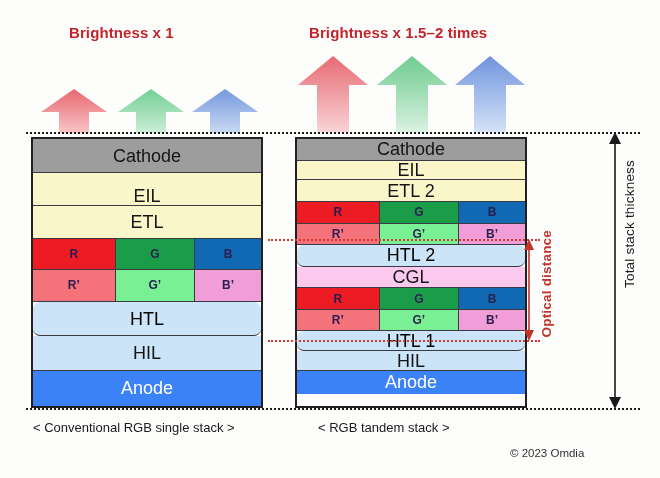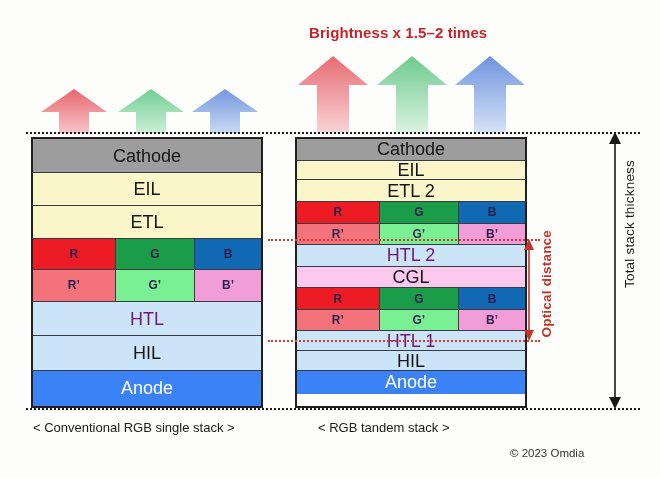--- a/index.html
+++ b/index.html
@@ -58,23 +58,23 @@
     justify-content: center;
     font-size: 18px;
     line-height: 1;
     border-bottom: 1px solid #3a3a44;
     position: relative;
     white-space: nowrap;
   }
   .layer:last-child { border-bottom: none; }
 
   .lay-cathode { background: #9d9d9d; color: #151515; border-bottom: 1px solid #3a3a44; }
-  .lay-eil     { background: #fbf6c9; color: #151515; }
+  .lay-eil     { background: #fbf6c9; color: #151515; align-items: flex-end; }
   .lay-etl     { background: #fbf6c9; color: #151515; }
-  .lay-htl     { background: #cce4f7; color: #701a75; }
+  .lay-htl     { background: #cce4f7; color: #000000; border-radius: 7px; }
   .lay-hil     { background: #cce4f7; color: #151515; }
   .lay-cgl     { background: #fbc8ee; color: #151515; }
   .lay-anode   { background: #3b82f6; color: #ffffff; }
 
   
   .eml {
     display: flex;
     padding: 0;
     border-bottom: 1px solid #3a3a44;
   }
@@ -145,20 +145,21 @@
     font-size: 11.5px;
     color: #333;
     white-space: nowrap;
   }
 </style>
 </head>
 <body>
 
 <div id="root">
 
+  <div class="title" id="title-left">Brightness x 1</div>
   <div class="title" id="title-right">Brightness x 1.5–2 times</div>
 
   <div class="arrow" style="left:41px; top:89px;">
     <svg width="66" height="44" viewBox="0 0 66 44">
       <defs>
         <linearGradient id="gr-red-s" x1="0" y1="1" x2="0" y2="0">
           <stop offset="0" stop-color="#f7c5c8"></stop>
             <stop offset="1" stop-color="#e8676f"></stop>
         </linearGradient>
       </defs>

